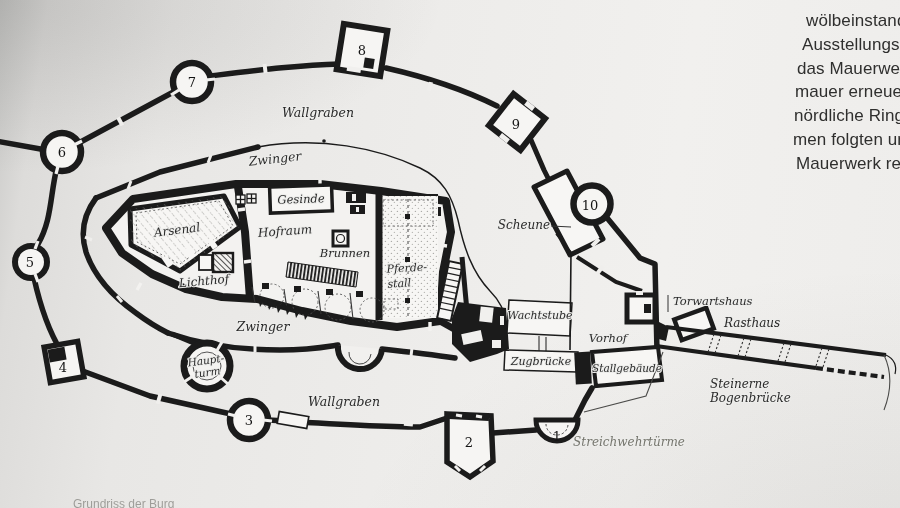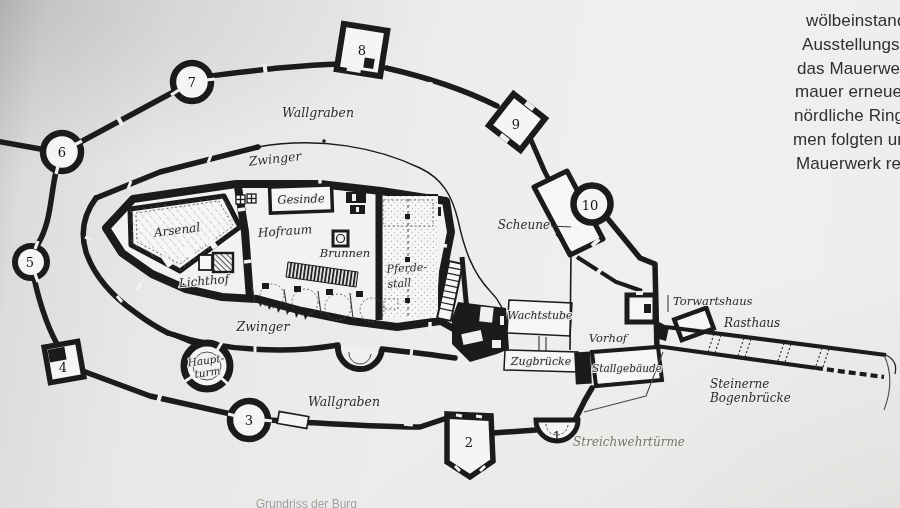--- a/index.html
+++ b/index.html
@@ -16,21 +16,21 @@
   }
   svg text{font-family:"DejaVu Serif", serif;font-style:italic;fill:#2a2a2a;
     paint-order:stroke;stroke:#ededeb;stroke-width:2.2px;stroke-linejoin:round;}
   svg text.num{font-style:normal;font-size:13px;fill:#141414;stroke-width:0;font-weight:500;}
   svg text.muted{fill:#75756d;}
   .article{
     position:absolute;left:793px;top:9px;width:220px;
     font-family:"Liberation Sans", sans-serif;font-size:17px;line-height:23.8px;
     color:#2f2f2e;white-space:nowrap;letter-spacing:.1px;
   }
-  .caption-clip{position:absolute;left:57px;top:497px;height:11px;width:300px;overflow:hidden;opacity:.5;text-align:right;}
+  .caption-clip{position:absolute;left:73px;top:497px;height:11px;width:300px;overflow:hidden;opacity:.5;}
   .caption-clip div{font-family:"Liberation Sans", sans-serif;font-size:12px;color:#55554f;line-height:14px;}
 </style>
 </head>
 <body>
 
 <div class="vignette"></div>
 
 <svg width="900" height="508" viewBox="0 0 900 508" style="position:absolute;left:0;top:0;">
   <defs>
     <pattern id="hatchLight" width="6" height="6" patternUnits="userSpaceOnUse" patternTransform="rotate(-40)">

